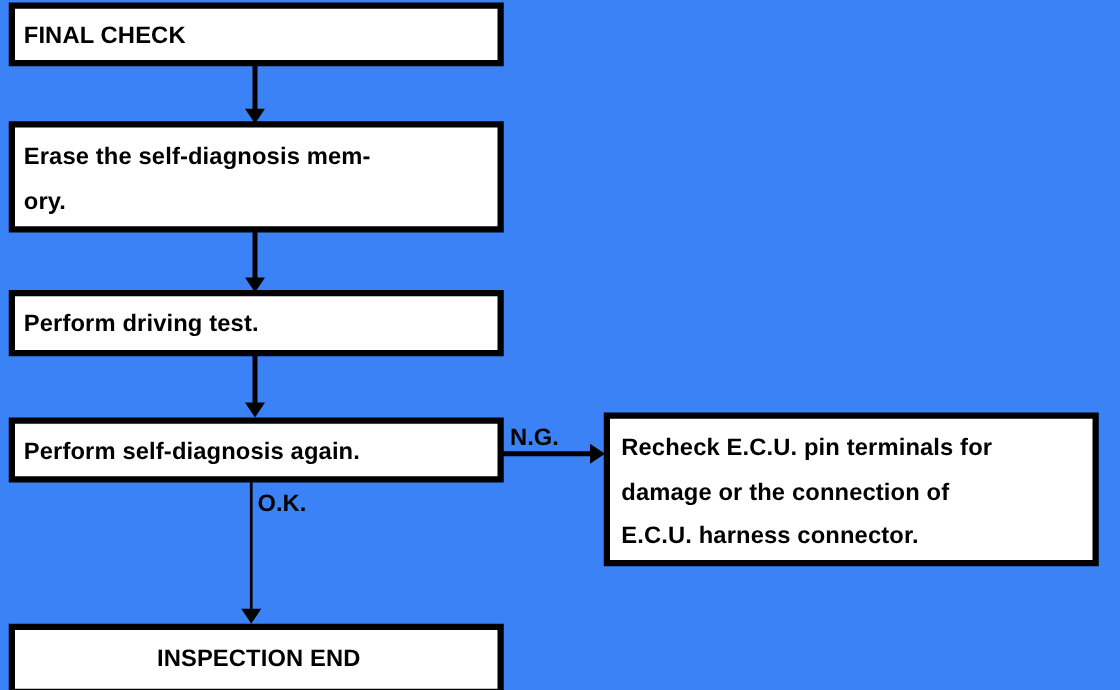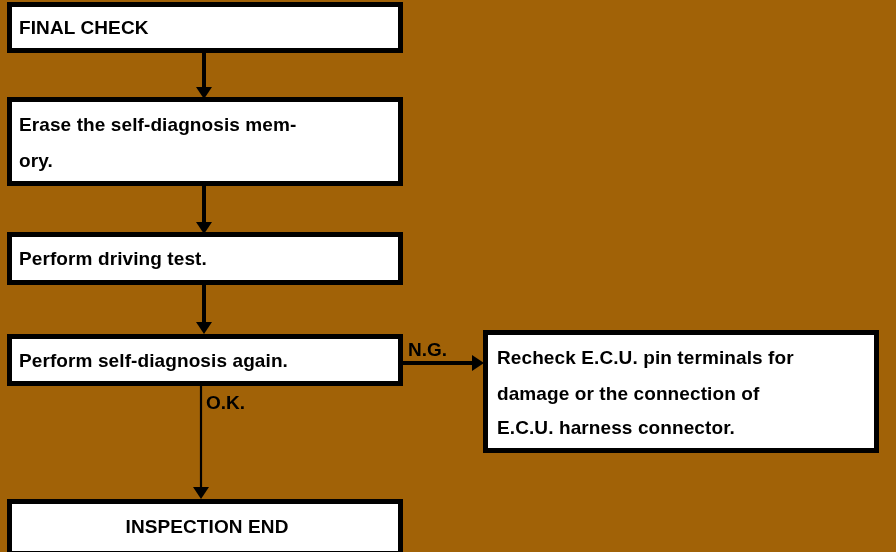--- a/index.html
+++ b/index.html
@@ -10,21 +10,21 @@
   body {
     width: 896px;
     height: 552px;
     overflow: hidden;
     font-family: "Liberation Sans", sans-serif;
   }
   #flowchart-root {
     position: relative;
     width: 896px;
     height: 552px;
-    background: #a16207;
+    background: #3b82f6;
   }
   svg.fc {
     position: absolute;
     left: 0;
     top: 0;
     width: 896px;
     height: 552px;
     display: block;
   }
   .node-box {

